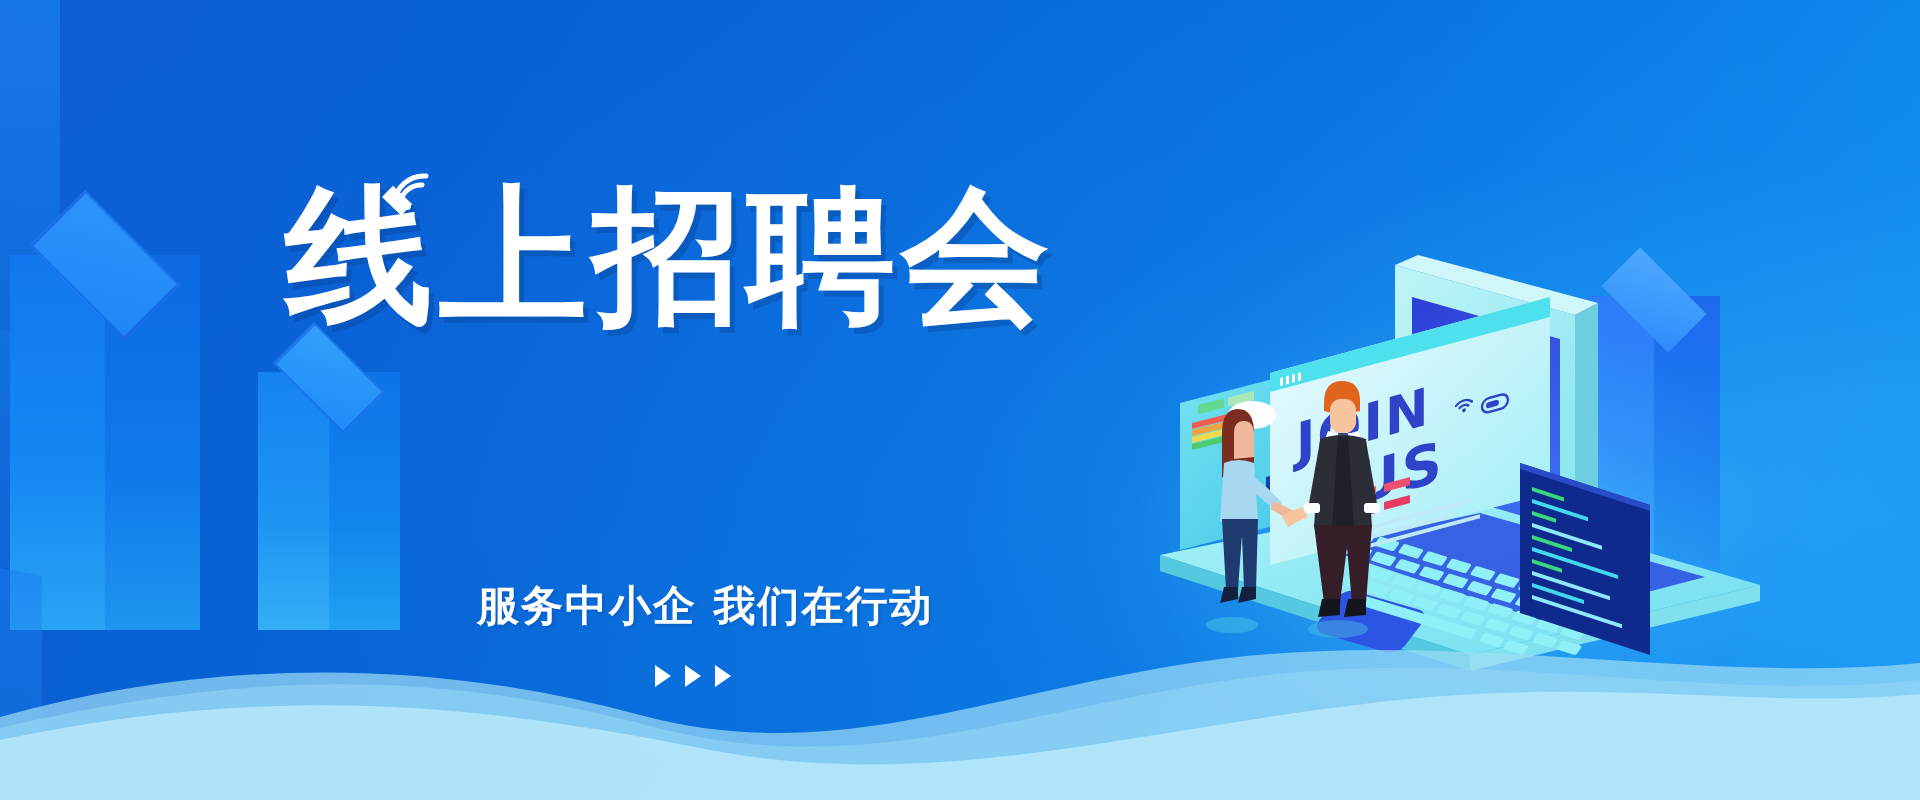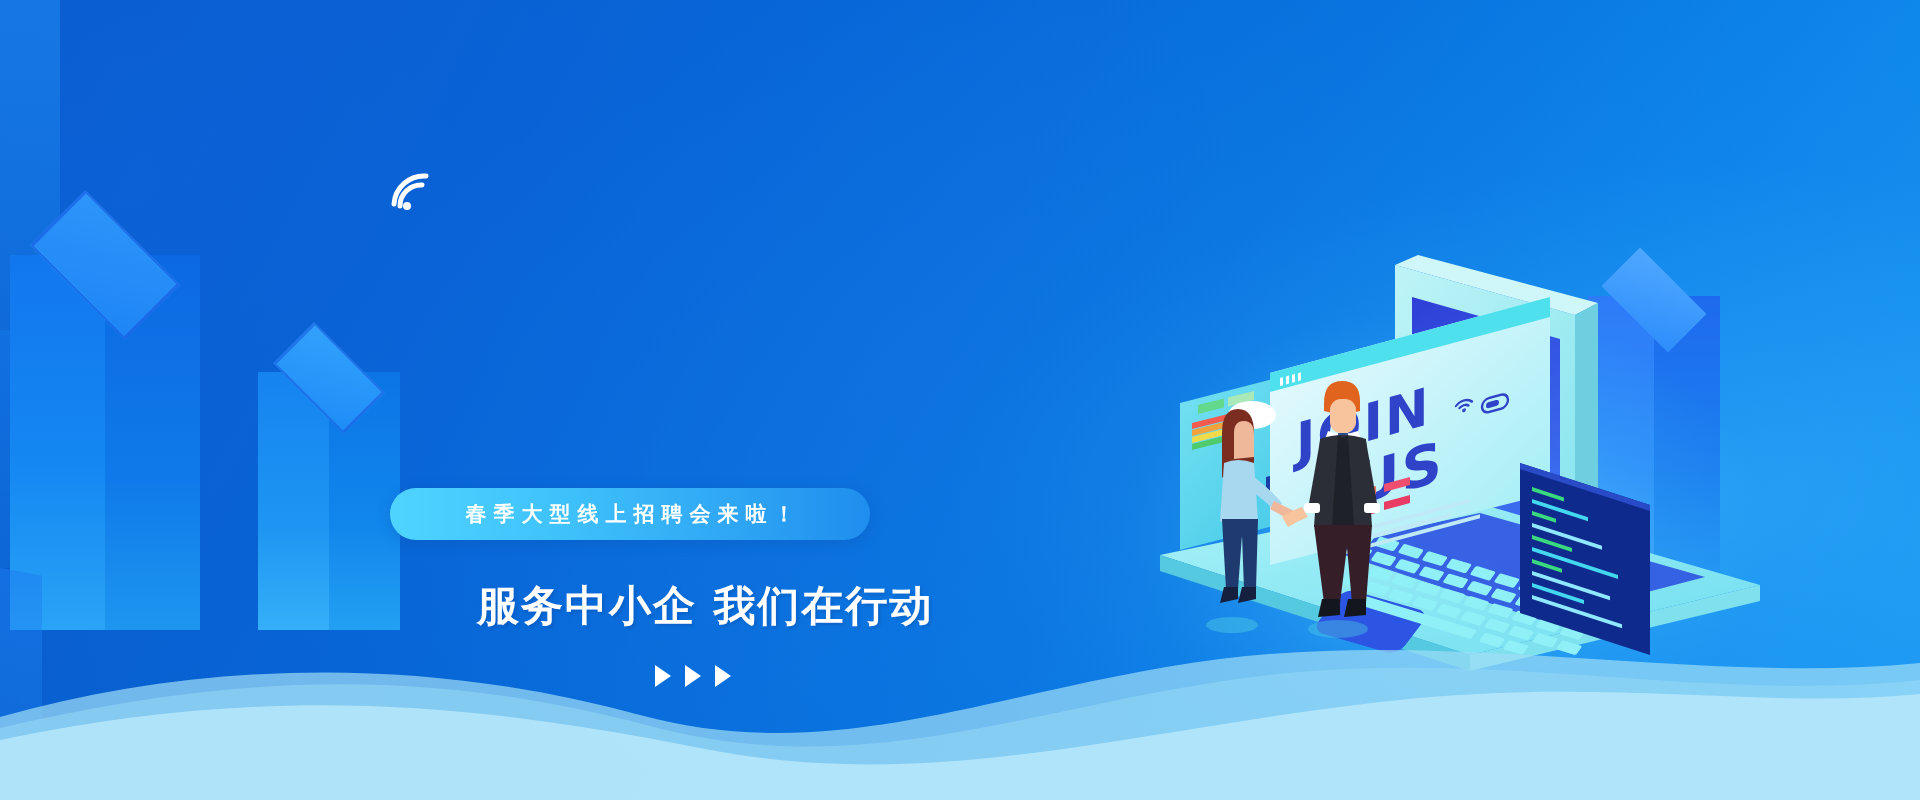--- a/index.html
+++ b/index.html
@@ -388,30 +388,28 @@
   <svg id="waveC" class="wave" viewBox="0 0 1920 150" preserveAspectRatio="none">
     <path d="M0 78 C240 22 430 18 650 76 C880 138 1060 42 1300 22 C1520 4 1720 52 1920 30 L1920 150 L0 150 Z" fill="#7FCFF2" opacity="0.55"></path>
   </svg>
   <svg id="waveB" class="wave" viewBox="0 0 1920 185" preserveAspectRatio="none">
     <path d="M0 102 C200 46 420 40 640 100 C840 154 1000 72 1220 44 C1460 14 1700 70 1920 48 L1920 185 L0 185 Z" fill="#9EDDF7" opacity="0.7"></path>
   </svg>
   <svg id="waveA" class="wave" viewBox="0 0 1920 210" preserveAspectRatio="none">
     <path d="M0 150 C260 96 460 110 700 158 C930 204 1120 142 1380 112 C1600 86 1760 120 1920 104 L1920 210 L0 210 Z" fill="#B6E8FB" opacity="0.85"></path>
   </svg>
 
+  <div id="headline">线上招聘会</div>
 
   <svg id="wifi-deco" viewBox="0 0 44 42">
     <path d="M6 34 A30 30 0 0 1 38 6" stroke="#FFFFFF" stroke-width="5" fill="none" stroke-linecap="round"></path>
     <path d="M12 36 A21 21 0 0 1 34 15" stroke="#FFFFFF" stroke-width="5" fill="none" stroke-linecap="round"></path>
     <circle cx="19" cy="36" r="4" fill="#FFFFFF"></circle>
   </svg>
 
-  <div id="pill">
-    <span id="pill-text">春季大型线上招聘会来啦！</span>
-  </div>
 
   <div id="tagline">服务中小企 我们在行动</div>
 
   <div id="arrows">
     <span class="arrow"></span>
     <span class="arrow"></span>
     <span class="arrow"></span>
   </div>
 
 </div>

